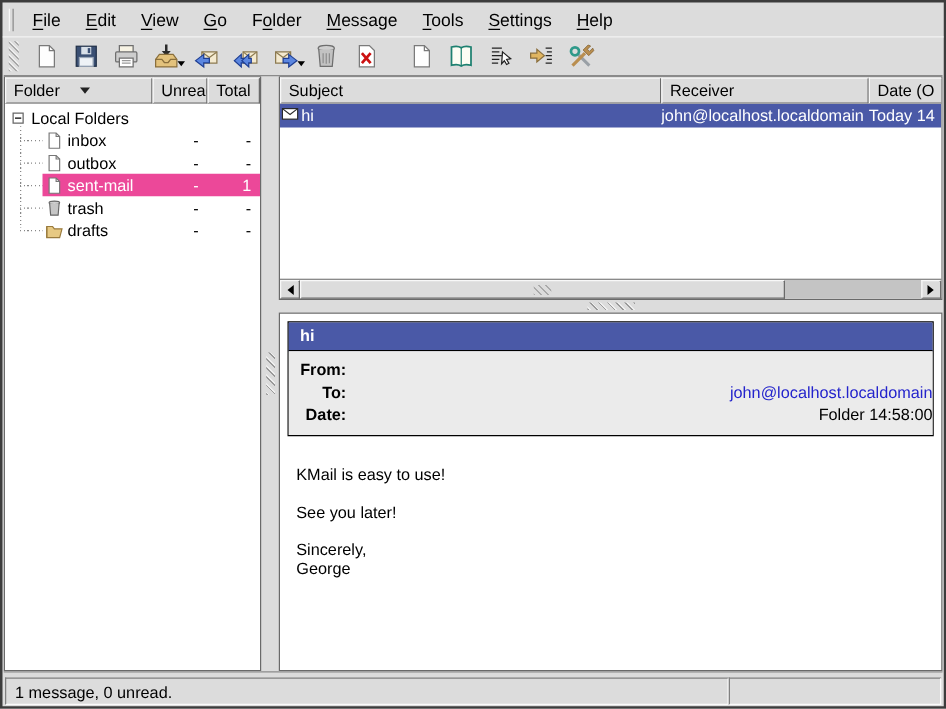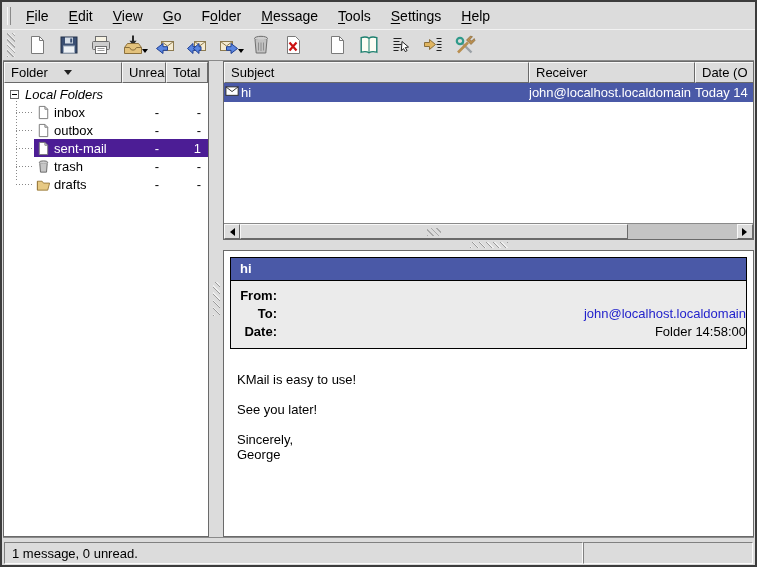--- a/index.html
+++ b/index.html
@@ -38,28 +38,28 @@
   .sort-arrow { width:0; height:0; margin-left:16px;
     border:4px solid transparent; border-top:5px solid #222; margin-top:4px; }
   
   .left-panel { width:206px; flex:none; display:flex; flex-direction:column;
     border:1px solid #6a6a6a; background:#fff; }
   .lh-folder { width:118px; } .lh-unread { width:44px; } .lh-total { flex:1; }
   .tree { flex:1; background:#fff; position:relative; padding-top:2px; overflow:hidden; }
   .tree .vline { position:absolute; left:12px; top:18px; width:1px; height:81px;
     background:repeating-linear-gradient(180deg,#888 0 1px,transparent 1px 3px); }
   .trow { display:flex; align-items:center; height:18px; position:relative; }
-  .trow.root { padding-left:6px;font-style:italic; }
+  .trow.root { padding-left:6px; }
   .expander { width:9px; height:9px; background:#fff; border:1px solid #666;
     position:relative; margin-right:6px; flex:none; }
   .expander::after { content:''; position:absolute; left:1px; right:1px; top:3px; height:1px; background:#000; }
   .connector { width:18px; height:1px; margin-left:12px; flex:none; align-self:center;
     background:repeating-linear-gradient(90deg,#888 0 1px,transparent 1px 3px); }
   .hl { flex:1; display:flex; align-items:center; height:18px; min-width:0; }
-  .hl.sel { background:#4c1d95; color:#fff;justify-content:center; }
+  .hl.sel { background:#ec4899; color:#fff;justify-content:center; }
   .ticon { width:16px; height:16px; flex:none; display:flex; align-items:center; justify-content:center; margin:0 3px 0 1px; }
   .tname { flex:1; white-space:nowrap; overflow:hidden; }
   .cnt { width:44px; flex:none; text-align:right; padding-right:7px; }
   .cnt.t { width:42px; }
   
   .vsplitter { width:14px; flex:none; display:flex; align-items:center; justify-content:center; }
   .vgrip { width:7px; height:34px;
     background:repeating-linear-gradient(45deg,#9a9a9a 0 1px,#efefef 1px 2px,#dcdcdc 2px 5px); }
   .hsplitter { height:10px; flex:none; display:flex; align-items:center; justify-content:center; }
   .hgrip { height:6px; width:38px;

